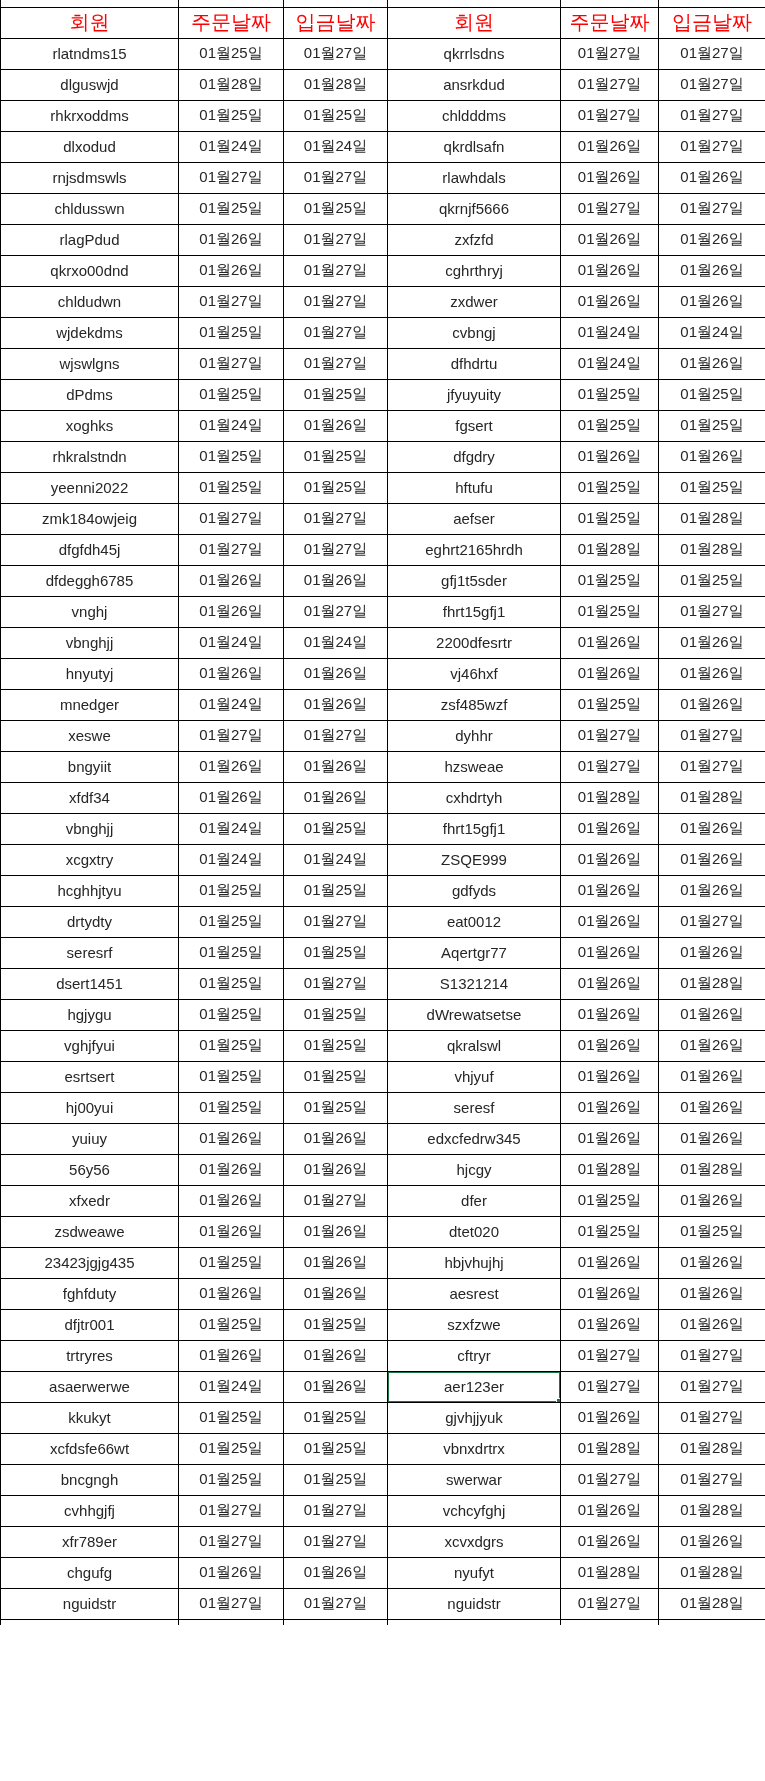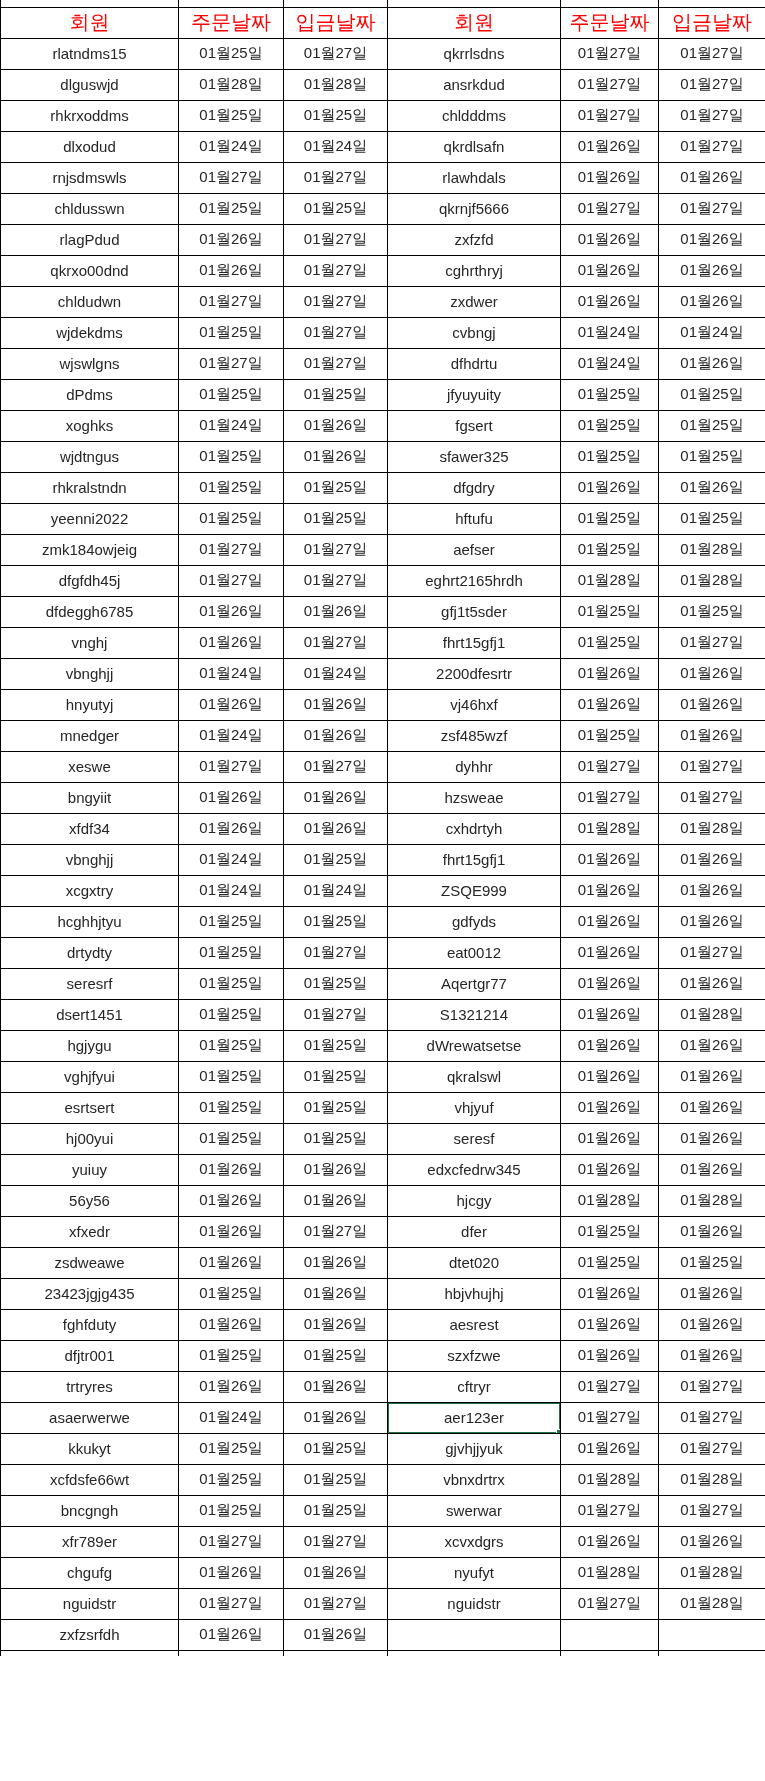--- a/index.html
+++ b/index.html
@@ -168,28 +168,20 @@
       </tr>
       <tr>
         <td><span>xoghks</span></td>
         <td><span>01월24일</span></td>
         <td><span>01월26일</span></td>
         <td><span>fgsert</span></td>
         <td><span>01월25일</span></td>
         <td><span>01월25일</span></td>
       </tr>
       <tr>
-        <td><span>wjdtngus</span></td>
-        <td><span>01월25일</span></td>
-        <td><span>01월26일</span></td>
-        <td><span>sfawer325</span></td>
-        <td><span>01월25일</span></td>
-        <td><span>01월25일</span></td>
-      </tr>
-      <tr>
         <td><span>rhkralstndn</span></td>
         <td><span>01월25일</span></td>
         <td><span>01월25일</span></td>
         <td><span>dfgdry</span></td>
         <td><span>01월26일</span></td>
         <td><span>01월26일</span></td>
       </tr>
       <tr>
         <td><span>yeenni2022</span></td>
         <td><span>01월25일</span></td>
@@ -450,20 +442,28 @@
       </tr>
       <tr>
         <td><span>bncgngh</span></td>
         <td><span>01월25일</span></td>
         <td><span>01월25일</span></td>
         <td><span>swerwar</span></td>
         <td><span>01월27일</span></td>
         <td><span>01월27일</span></td>
       </tr>
       <tr>
+        <td><span>cvhhgjfj</span></td>
+        <td><span>01월27일</span></td>
+        <td><span>01월27일</span></td>
+        <td><span>vchcyfghj</span></td>
+        <td><span>01월26일</span></td>
+        <td><span>01월28일</span></td>
+      </tr>
+      <tr>
         <td><span>xfr789er</span></td>
         <td><span>01월27일</span></td>
         <td><span>01월27일</span></td>
         <td><span>xcvxdgrs</span></td>
         <td><span>01월26일</span></td>
         <td><span>01월26일</span></td>
       </tr>
       <tr>
         <td><span>chgufg</span></td>
         <td><span>01월26일</span></td>
@@ -472,28 +472,20 @@
         <td><span>01월28일</span></td>
         <td><span>01월28일</span></td>
       </tr>
       <tr>
         <td><span>nguidstr</span></td>
         <td><span>01월27일</span></td>
         <td><span>01월27일</span></td>
         <td><span>nguidstr</span></td>
         <td><span>01월27일</span></td>
         <td><span>01월28일</span></td>
-      </tr>
-      <tr>
-        <td><span>zxfzsrfdh</span></td>
-        <td><span>01월26일</span></td>
-        <td><span>01월26일</span></td>
-        <td><span></span></td>
-        <td><span></span></td>
-        <td><span></span></td>
       </tr>
     </tbody>
   <tfoot>
     <tr class="partial-bottom">
       <td></td>
       <td></td>
       <td></td>
       <td></td>
       <td></td>
       <td></td>

